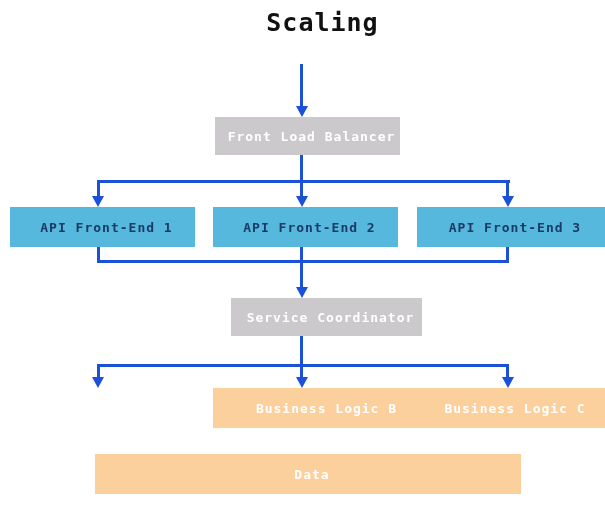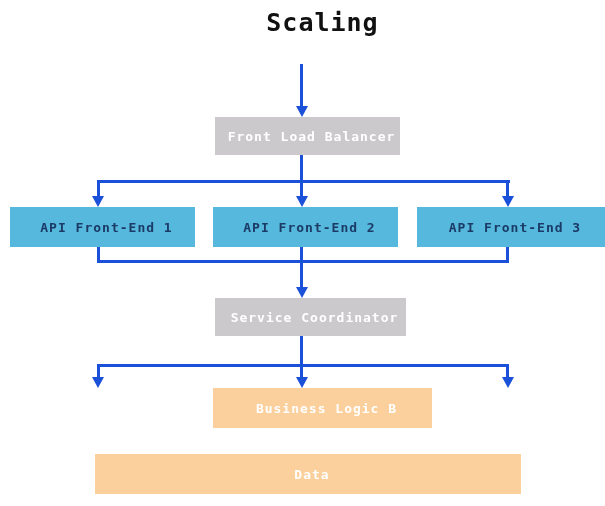--- a/index.html
+++ b/index.html
@@ -58,27 +58,28 @@
   <div class="node cyan" style="left:10px;top:207px;width:177px;height:40px;">API Front-End 1</div>
   <div class="node cyan" style="left:213px;top:207px;width:177px;height:40px;">API Front-End 2</div>
   <div class="node cyan" style="left:417px;top:207px;width:180px;height:40px;">API Front-End 3</div>
 
   <div class="edge" style="left:97px;top:247px;width:3px;height:16px;"></div>
   <div class="edge" style="left:506px;top:247px;width:3px;height:16px;"></div>
   <div class="edge" style="left:97px;top:260px;width:412px;height:3px;"></div>
   <div class="edge" style="left:300px;top:247px;width:3px;height:40px;"></div>
   <div class="head" style="left:296px;top:287px;"></div>
 
-  <div class="node gray" style="left:215px;top:298px;width:183px;height:38px;">Service Coordinator</div>
+  <div class="node gray" style="left:231px;top:298px;width:183px;height:38px;">Service Coordinator</div>
 
   <div class="edge" style="left:300px;top:336px;width:3px;height:42px;"></div>
   <div class="edge" style="left:97px;top:364px;width:412px;height:3px;"></div>
   <div class="edge" style="left:97px;top:367px;width:3px;height:11px;"></div>
   <div class="edge" style="left:506px;top:367px;width:3px;height:11px;"></div>
   <div class="head" style="left:92px;top:377px;"></div>
   <div class="head" style="left:296px;top:377px;"></div>
   <div class="head" style="left:502px;top:377px;"></div>
 
   <div class="node orange" style="left:213px;top:388px;width:211px;height:40px;">Business Logic B</div>
+  <div class="node orange" style="left:417px;top:388px;width:180px;height:40px;">Business Logic C</div>
 
   <div class="node orange" style="left:95px;top:454px;width:418px;height:40px;">Data</div>
 
 </div>
 
 </body></html>

